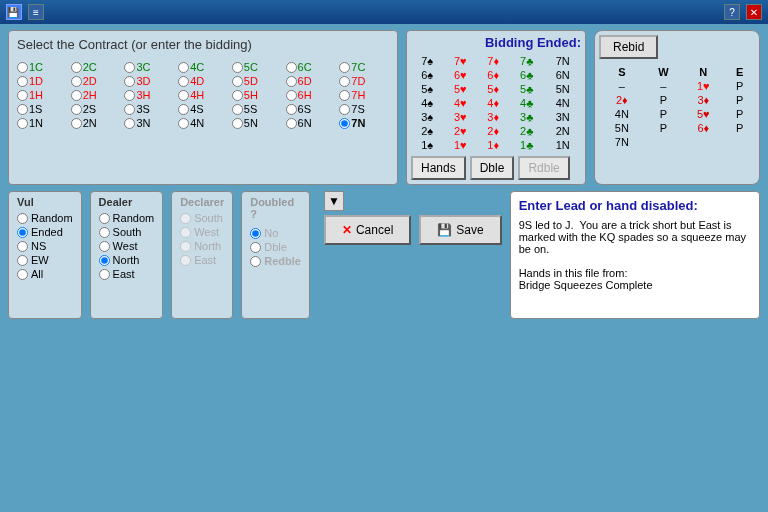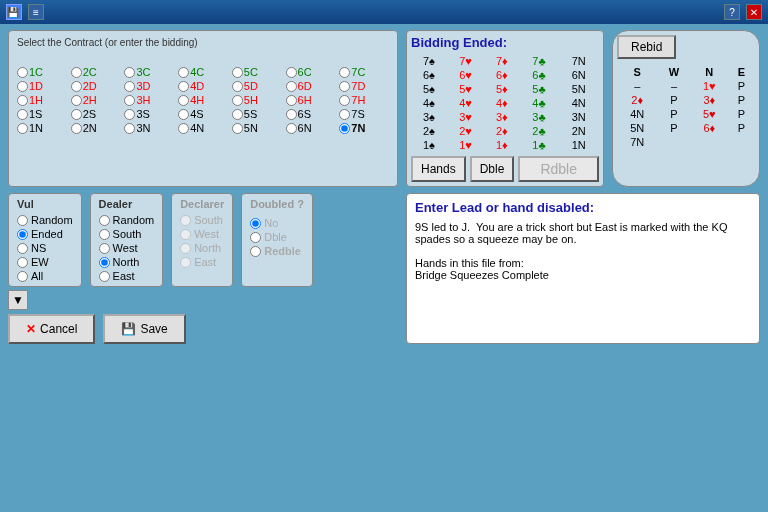--- a/index.html
+++ b/index.html
@@ -47,23 +47,23 @@
       gap: 8px;
     }
     .contract-box {
       border: 1px solid #888;
       border-radius: 4px;
       padding: 6px 8px;
       background: #c8dce8;
       flex: 0 0 390px;
     }
     .contract-title {
-      font-size: 10px;
+      font-size: 13px;
       color: #333;
-      margin-bottom: 18px;
+      margin-bottom: 9px;
     }
     .radio-grid {
       display: grid;
       grid-template-columns: repeat(7, 1fr);
       gap: 2px 4px;
     }
     .radio-item {
       display: flex;
       align-items: center;
       gap: 1px;
@@ -76,40 +76,41 @@
       background: #c8dce8;
       border: 1px solid #888;
       border-radius: 4px;
       padding: 4px;
     }
     .bid-ended-title {
       font-size: 13px;
       font-weight: bold;
       color: #1a1aaa;
       margin-bottom: 4px;
+      text-align: right;
     }
     .bid-table {
       width: 100%;
       border-collapse: collapse;
       font-size: 11px;
     }
     .bid-table td {
       text-align: center;
       padding: 1px 2px;
       cursor: pointer;
     }
     .suit-club { color: #008000; }
     .suit-diamond { color: #ff0000; }
     .suit-heart { color: #ff0000; }
     .suit-spade { color: #000000; text-align: right; }
     .rebid-panel {
       flex: 1;
       background: #c8dce8;
       border: 1px solid #888;
-      border-radius: 16px;
+      border-radius: 8px;
       padding: 4px;
     }
     .rebid-btn {
       background: #e0e0e0;
       border: 2px outset #aaa;
       padding: 3px 12px;
       font-size: 12px;
       cursor: pointer;
       margin-bottom: 6px;
     }
@@ -127,22 +128,22 @@
       text-align: center;
       padding: 1px 3px;
     }
     .score-red { color: #dd0000; }
     .bottom-row {
       display: flex;
       gap: 8px;
     }
     .left-panels {
       display: flex;
-      flex-direction: column;
-      gap: 3px;
+      flex-direction: row;
+      gap: 14px;
       flex: 0 0 390px;
     }
     .mid-row {
       display: flex;
       gap: 8px;
     }
     .vul-box, .dealer-box, .declarer-box {
       border: 1px solid #888;
       border-radius: 4px;
       padding: 4px 8px;
@@ -254,22 +255,22 @@
     .dble-btn {
       background: #e8e8e8;
       border: 2px outset #aaa;
       padding: 3px 8px;
       font-size: 12px;
       cursor: pointer;
     }
     .rdble-btn {
       background: #e8e8e8;
       border: 2px outset #aaa;
-      padding: 3px 20px;
-      font-size: 14px;
+      padding: 3px 8px;
+      font-size: 12px;
       cursor: pointer;
       color: #aaa;
     }
   </style>
 </head>
 <body>
 
 <div class="title-bar">
   <div class="title-bar-icon">💾</div>
   <div class="title-btn">≡</div>

